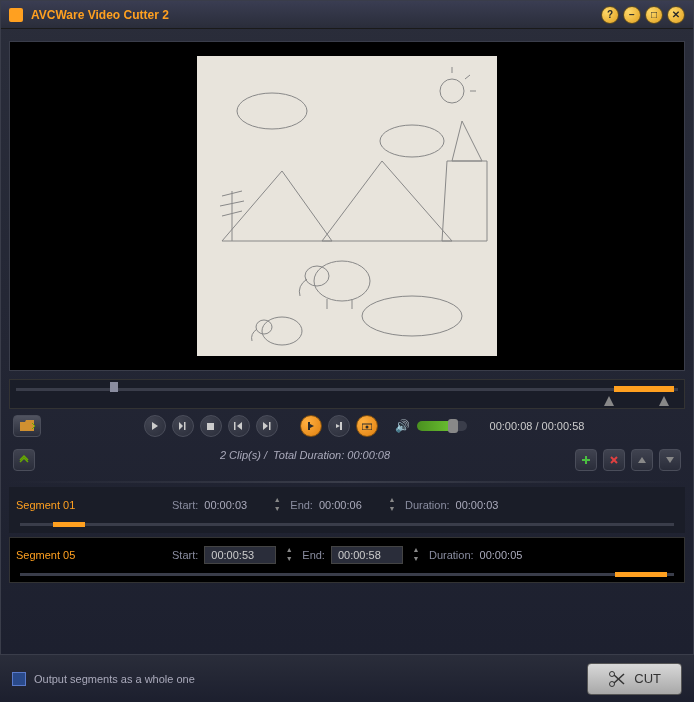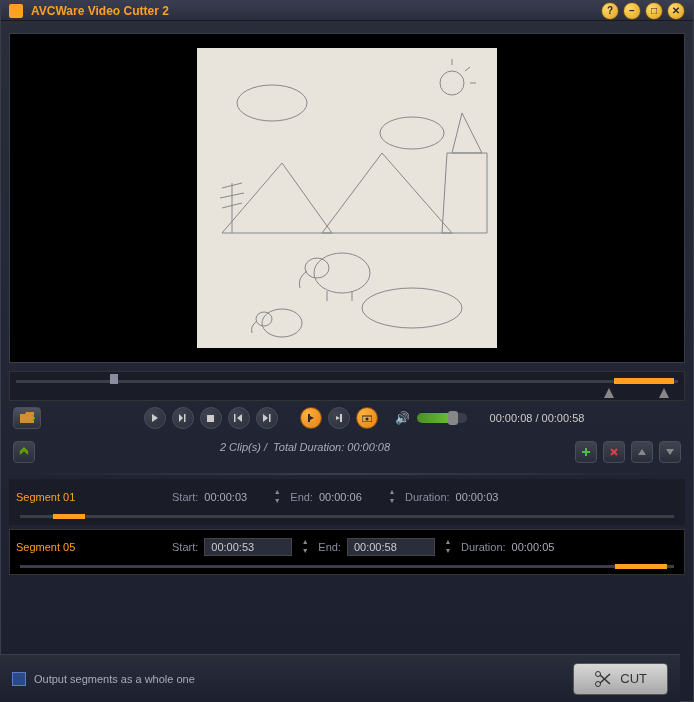--- a/index.html
+++ b/index.html
@@ -1,18 +1,18 @@
 <!DOCTYPE html>
 <html><head>
 <meta charset="utf-8">
 <style>
 * { margin: 0; padding: 0; box-sizing: border-box; font-family: Arial, sans-serif; }
 body { background: #1c1f2e; width: 694px; height: 702px; overflow: hidden; }
 .window { width: 694px; height: 702px; background: linear-gradient(180deg, #2a2d3a 0%, #1c1f2e 100%); border: 1px solid #3a3d4a; }
-.titlebar { height: 20px; background: linear-gradient(180deg, #3a3d52 0%, #2a2d3a 100%); display: flex; align-items: center; padding: 0 8px; border-bottom: 1px solid #1a1a1a; }
+.titlebar { height: 28px; background: linear-gradient(180deg, #3a3d52 0%, #2a2d3a 100%); display: flex; align-items: center; padding: 0 8px; border-bottom: 1px solid #1a1a1a; }
 .titlebar .logo { width: 14px; height: 14px; background: #ffa020; border-radius: 2px; margin-right: 8px; }
 .titlebar .title { color: #ffa020; font-size: 12px; font-weight: bold; flex: 1; }
 .titlebar .winbtns { display: flex; gap: 4px; }
 .winbtn { width: 18px; height: 18px; border-radius: 50%; background: radial-gradient(circle at 30% 30%, #ffd868, #e0a020); border: 1px solid #5a4a20; display: flex; align-items: center; justify-content: center; font-size: 10px; font-weight: bold; color: #2a2a2a; cursor: pointer; }
 .content { padding: 12px 8px 8px 8px; }
 .video-area { background: #000; border: 1px solid #3a3d4a; height: 330px; display: flex; align-items: center; justify-content: center; }
 .video-frame { width: 300px; height: 300px; background: #e8e4dc; display: flex; align-items: center; justify-content: center; }
 .timeline-bar { height: 30px; background: #1a1d28; border: 1px solid #333; margin-top: 8px; position: relative; }
 .timeline-track { position: absolute; top: 8px; left: 6px; right: 6px; height: 3px; background: #3a3d4a; }
 .timeline-marker { position: absolute; top: 2px; left: 100px; width: 8px; height: 10px; background: #8a8da0; }
@@ -33,26 +33,26 @@
 .clips-text { flex: 1; text-align: center; color: #aab; font-size: 11px; }
 .clips-actions { display: flex; gap: 6px; }
 .divider { height: 2px; background: linear-gradient(90deg, transparent, #3a3d4a, transparent); margin: 4px 0; }
 .segments { margin-top: 4px; }
 .segment { padding: 8px 6px 18px 6px; border: 1px solid #1a1d28; background: #1a1d28; margin-bottom: 4px; position: relative; }
 .segment.selected { background: #000; border: 1px solid #333; }
 .seg-row { display: flex; align-items: center; gap: 6px; color: #aab; font-size: 11px; }
 .seg-name { width: 150px; color: #ffa020; }
 .seg-label { color: #8a8da0; }
 .seg-val { color: #aab; width: 60px; }
-.seg-input { background: #2a2d3a; border: 1px solid #444; color: #ccc; padding: 2px 6px; font-size: 11px; width: 88px; }
+.seg-input { background: #2a2d3a; border: 1px solid #444; color: #ccc; padding: 2px 6px; font-size: 11px; width: 72px; }
 .spinner { width: 14px; height: 18px; display: flex; flex-direction: column; }
 .spinner span { flex: 1; color: #888; font-size: 7px; line-height: 1; text-align: center; cursor: pointer; }
 .seg-track { position: absolute; bottom: 6px; left: 10px; right: 10px; height: 3px; background: #3a3d4a; }
 .seg-track .sel { position: absolute; top: -1px; height: 5px; background: #ffa020; }
-.footer { position: absolute; bottom: 0; left: 0; right: 14px; height: 48px; background: linear-gradient(180deg, #2a2d3a, #1c1f2e); border-top: 1px solid #3a3d4a; display: flex; align-items: center; padding: 0 12px; }
+.footer { position: absolute; bottom: 0; left: 0; right: 0; height: 48px; background: linear-gradient(180deg, #2a2d3a, #1c1f2e); border-top: 1px solid #3a3d4a; display: flex; align-items: center; padding: 0 12px; }
 .checkbox { width: 14px; height: 14px; background: #2a4a8a; border: 1px solid #5a7aca; margin-right: 8px; display: flex; align-items: center; justify-content: center; color: #fff; font-size: 10px; cursor: pointer; }
 .check-label { color: #aab; font-size: 11px; flex: 1; }
 .cut-btn { background: linear-gradient(180deg, #d8d8d8, #a8a8a8); border: 1px solid #555; border-radius: 4px; padding: 6px 20px; display: flex; align-items: center; gap: 8px; cursor: pointer; color: #333; font-size: 13px; font-weight: normal; }
 .scissors { width: 18px; height: 18px; }
 </style>
 </head>
 <body>
 
 <div class="window">
   <div class="titlebar">

